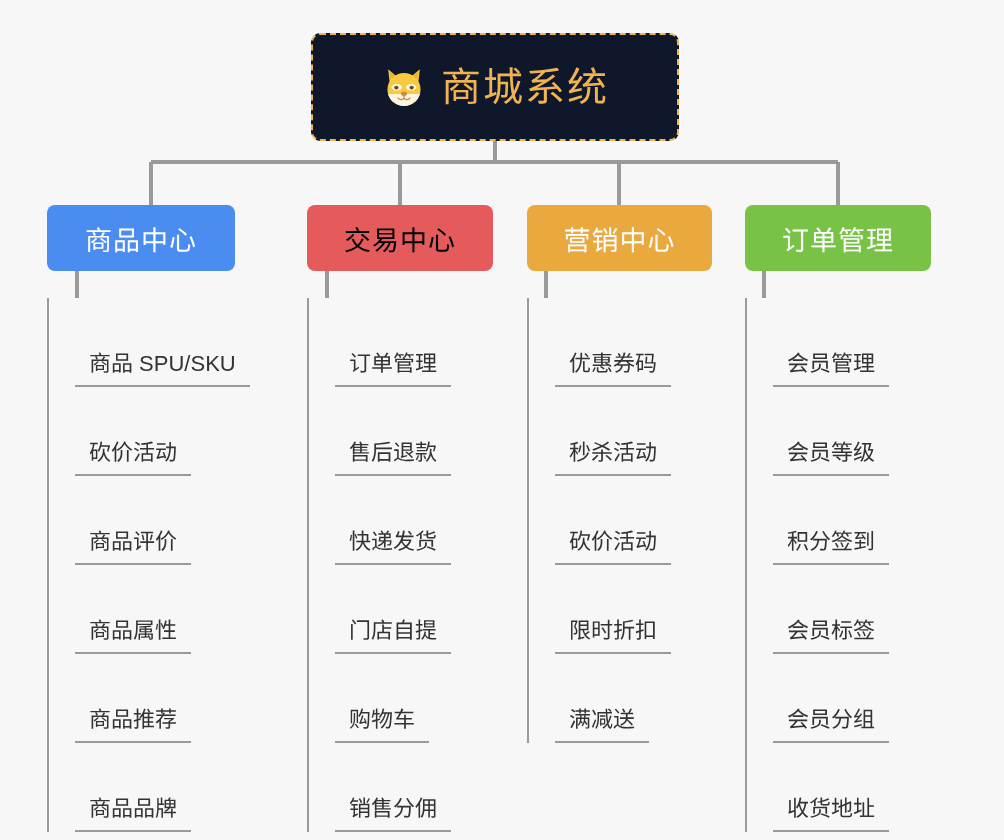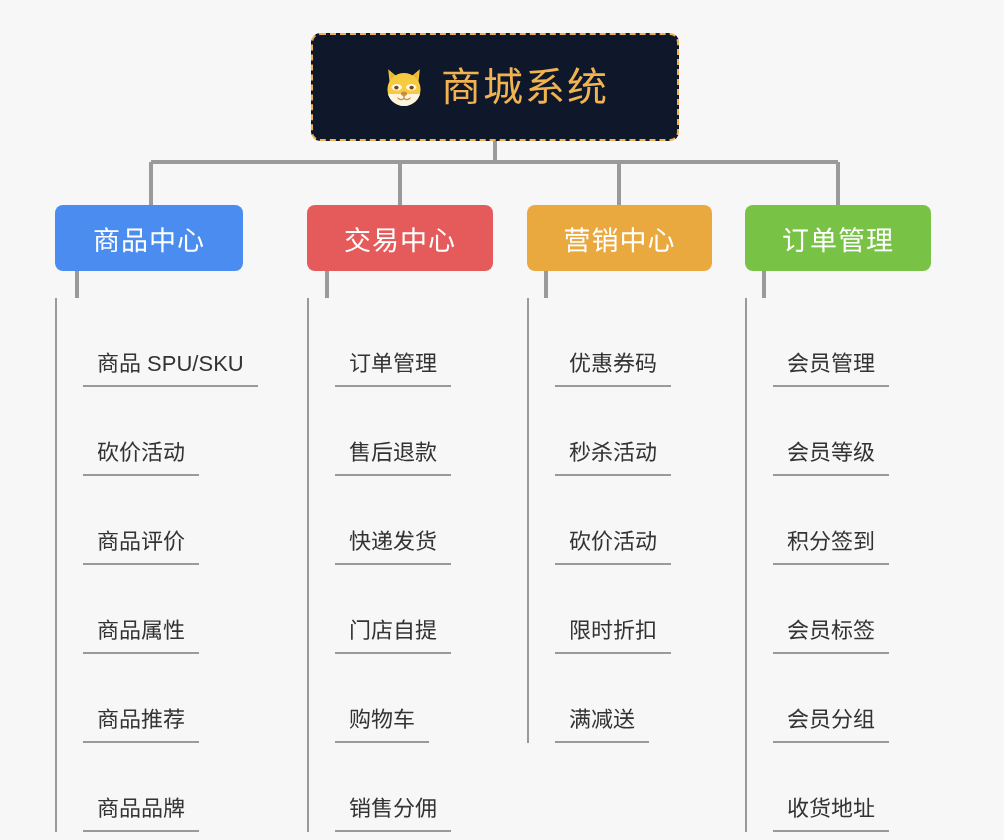--- a/index.html
+++ b/index.html
@@ -67,21 +67,21 @@
   .columns {
     position: absolute;
     left: 0;
     top: 205px;
     width: 1004px;
   }
   .column {
     position: absolute;
     top: 0;
   }
-  .col-0 { left: 55px;  width: 188px; }
+  .col-0 { left: 47px;  width: 188px; }
   .col-1 { left: 307px; width: 186px; }
   .col-2 { left: 527px; width: 185px; }
   .col-3 { left: 745px; width: 186px; }
 
   .cat-header {
     box-sizing: border-box;
     width: 100%;
     height: 66px;
     border-radius: 8px;
     display: flex;
@@ -179,21 +179,21 @@
         <div class="leaf-item">
             <span class="leaf-label">商品推荐</span>
           </div>
         <div class="leaf-item">
             <span class="leaf-label">商品品牌</span>
           </div>
       </div>
     </div>
 
     <div class="column col-1">
-      <div class="cat-header" style="background-color: rgb(229, 91, 91); color: #ffffff;">
+      <div class="cat-header" style="background-color: rgb(229, 91, 91); color: #000000;">
         <span>交易中心</span>
       </div>
       <div class="leaf-list">
         <div class="leaf-item">
             <span class="leaf-label">订单管理</span>
           </div>
         <div class="leaf-item">
             <span class="leaf-label">售后退款</span>
           </div>
         <div class="leaf-item">

